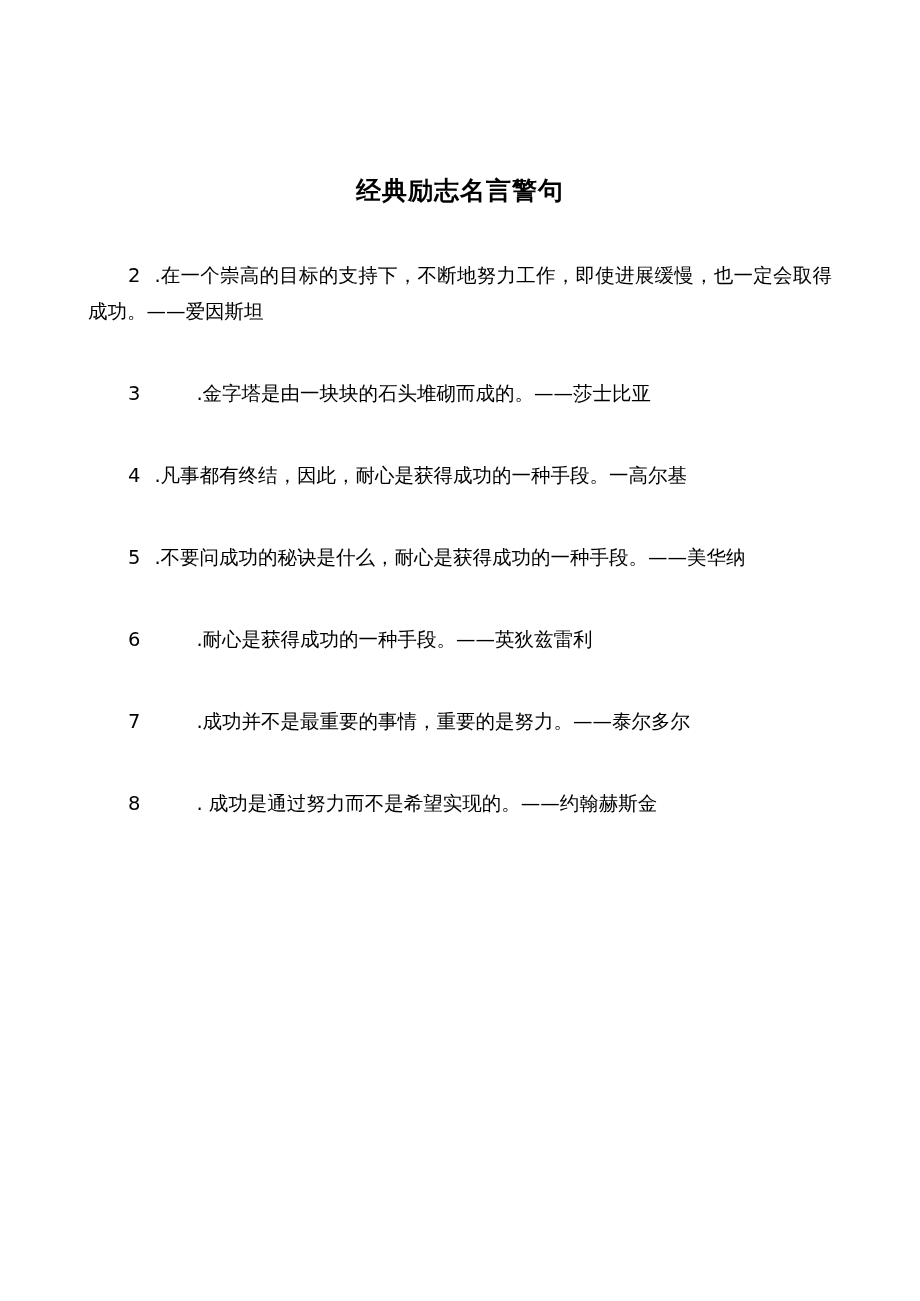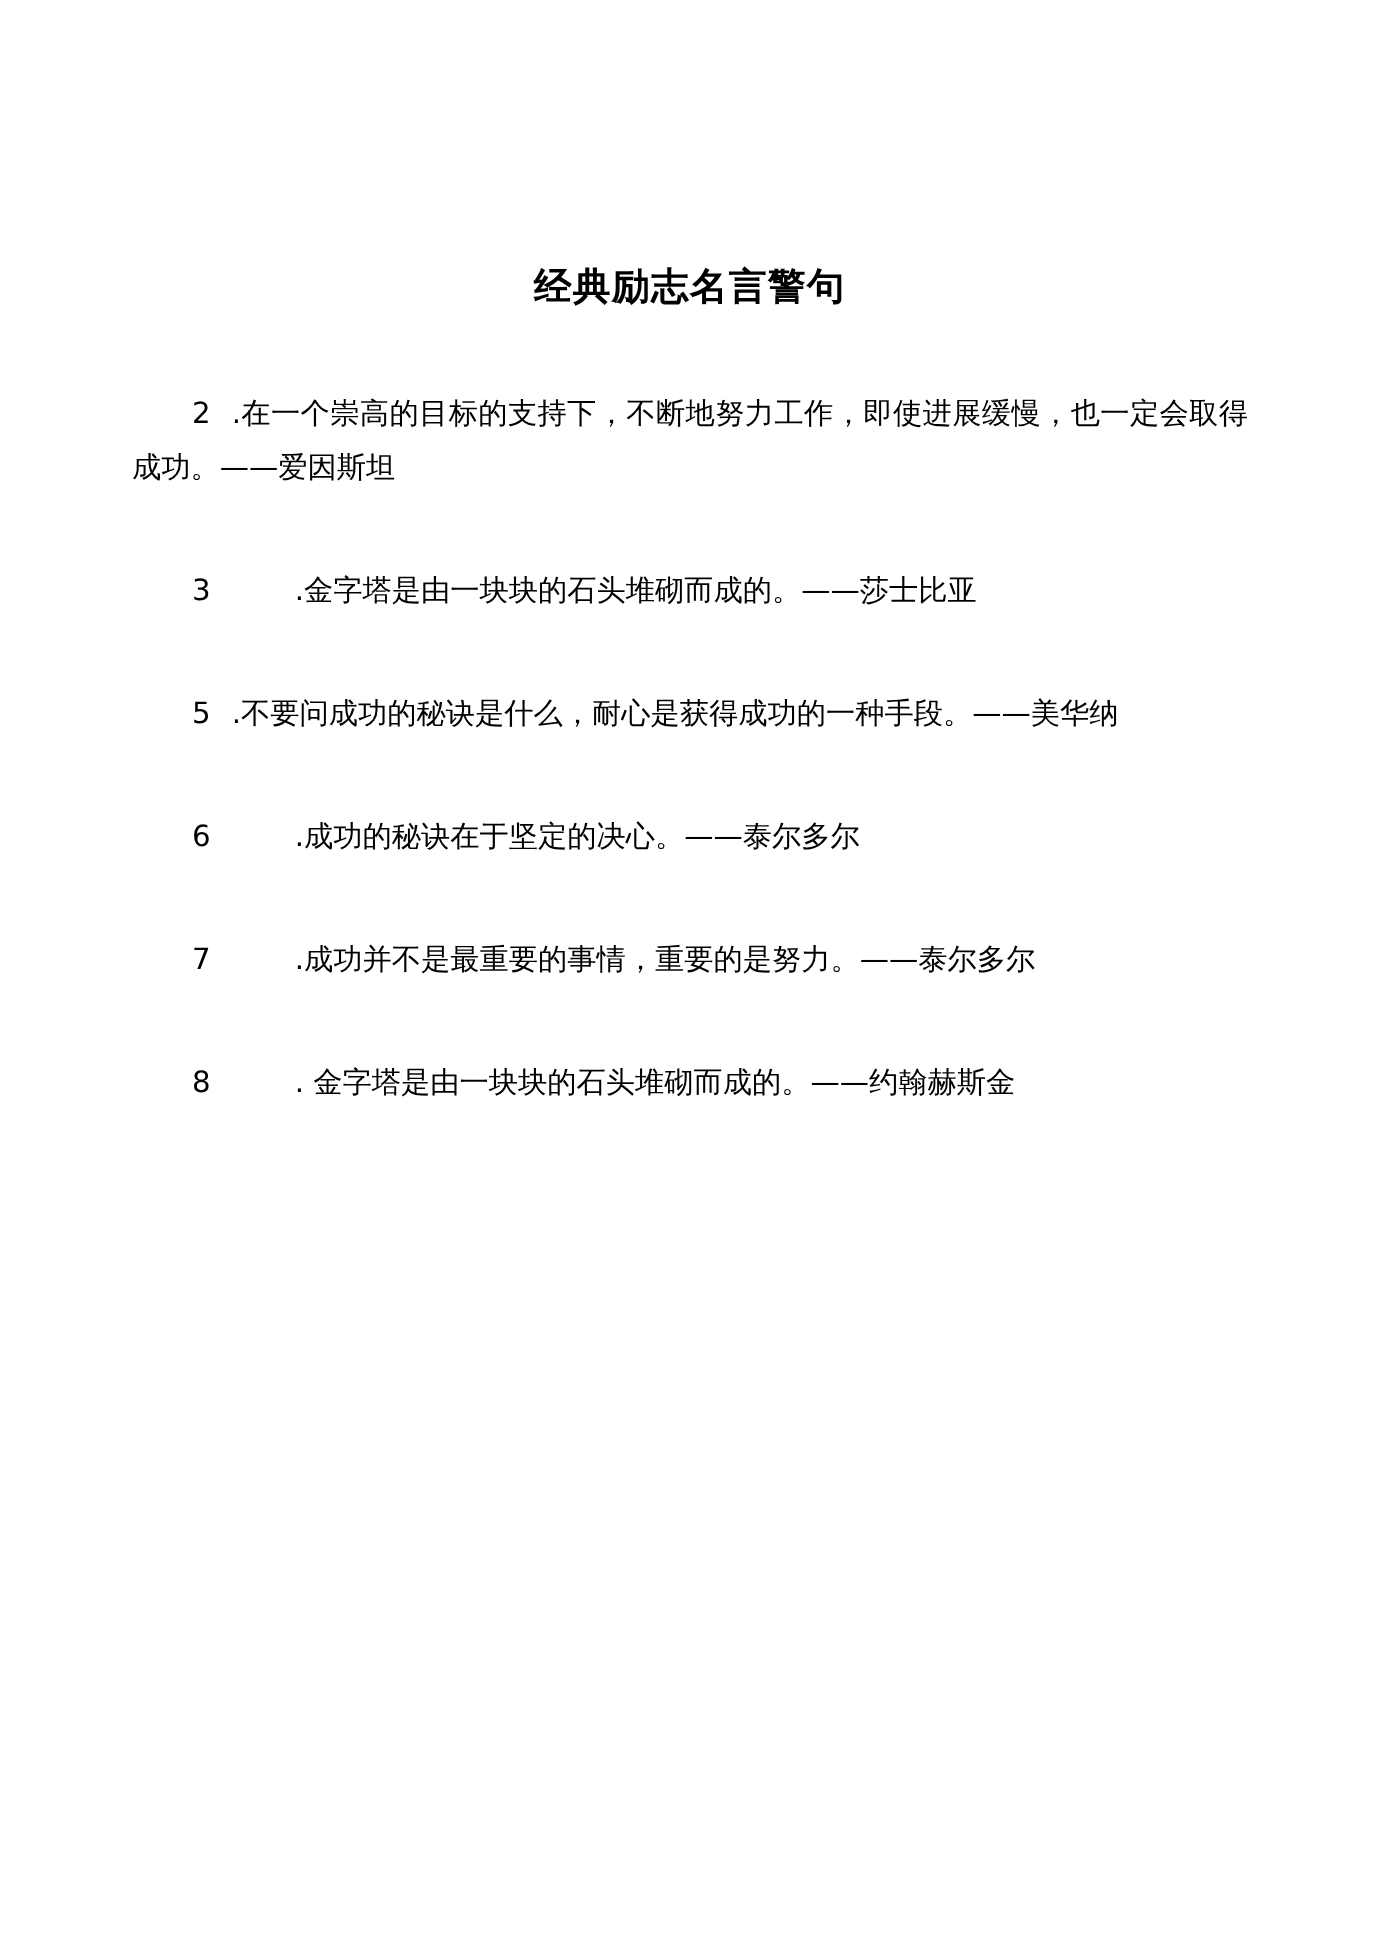--- a/index.html
+++ b/index.html
@@ -66,31 +66,34 @@
   <div class="body-block">
 
     <p class="para">
       <span class="indent"></span><span>2</span><span class="num-gap-narrow"></span><span>.在一个崇高的目标的支持下，不断地努力工作，即使进展缓慢，也一定会取得成功。——爱因斯坦</span>
     </p>
 
     <p class="para">
       <span class="indent"></span><span>3</span><span class="num-gap-wide"></span><span>.金字塔是由一块块的石头堆砌而成的。——莎士比亚</span>
     </p>
 
+    <p class="para">
+      <span class="indent"></span><span>4</span><span class="num-gap-narrow"></span><span>.凡事都有终结，因此，耐心是获得成功的一种手段。一高尔基</span>
+    </p>
 
     <p class="para">
       <span class="indent"></span><span>5</span><span class="num-gap-narrow"></span><span>.不要问成功的秘诀是什么，耐心是获得成功的一种手段。——美华纳</span>
     </p>
 
     <p class="para">
-      <span class="indent"></span><span>6</span><span class="num-gap-wide"></span><span>.成功的秘诀在于坚定的决心。——泰尔多尔</span>
+      <span class="indent"></span><span>6</span><span class="num-gap-wide"></span><span>.耐心是获得成功的一种手段。——英狄兹雷利</span>
     </p>
 
     <p class="para">
       <span class="indent"></span><span>7</span><span class="num-gap-wide"></span><span>.成功并不是最重要的事情，重要的是努力。——泰尔多尔</span>
     </p>
 
     <p class="para">
-      <span class="indent"></span><span>8</span><span class="num-gap-wide"></span><span>. 金字塔是由一块块的石头堆砌而成的。——约翰赫斯金</span>
+      <span class="indent"></span><span>8</span><span class="num-gap-wide"></span><span>. 成功是通过努力而不是希望实现的。——约翰赫斯金</span>
     </p>
 
   </div>
 </div>
 
 </body></html>

